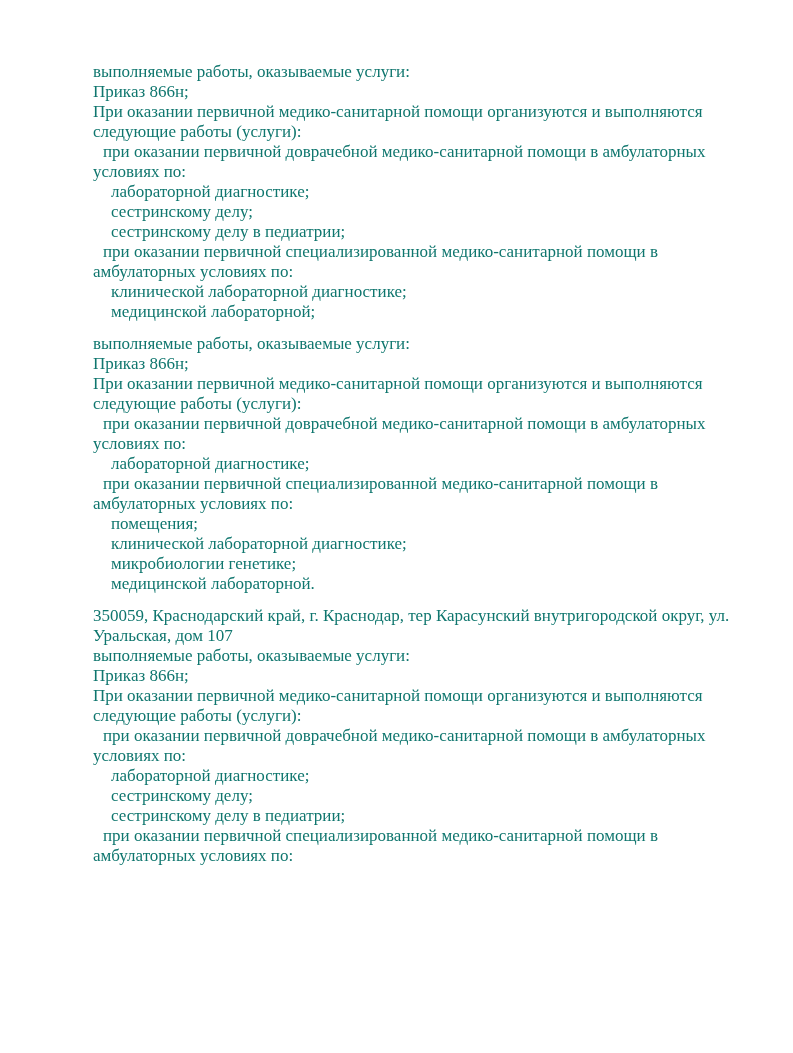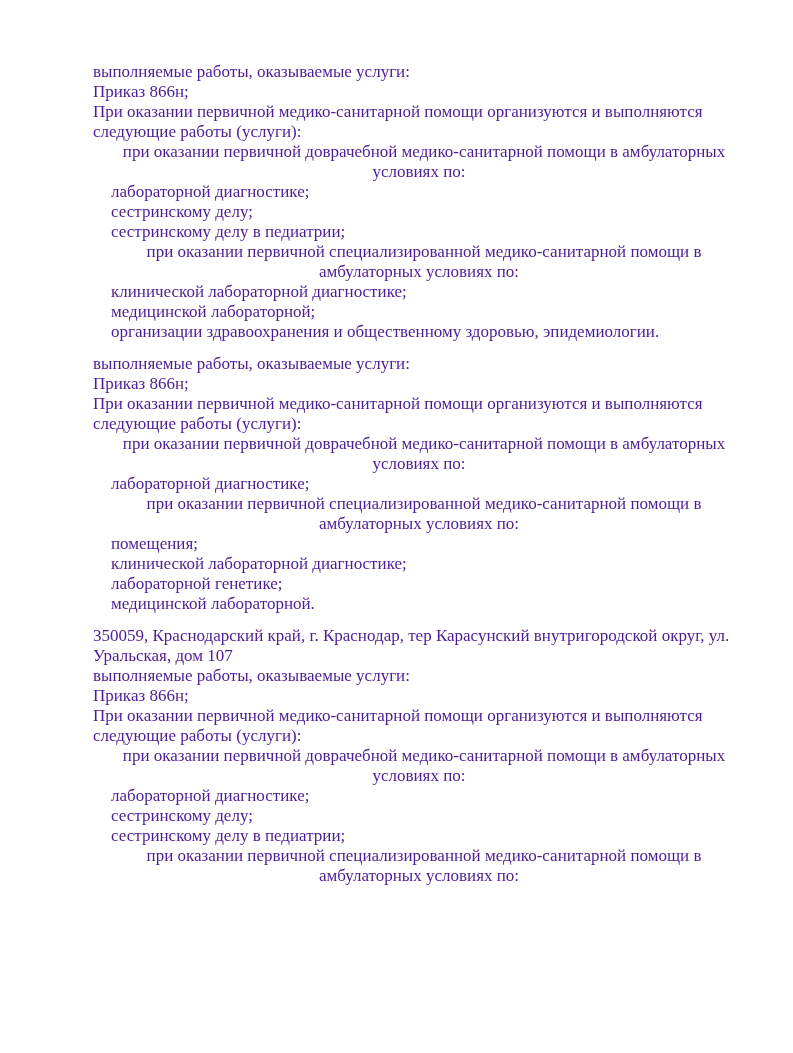--- a/index.html
+++ b/index.html
@@ -7,65 +7,64 @@
     padding: 0;
     background: #ffffff;
   }
   .page {
     position: relative;
     width: 793px;
     height: 1053px;
     background: #ffffff;
     overflow: hidden;
     font-family: "Liberation Serif", "DejaVu Serif", serif;
-    color: #4c1d95;
+    color: #0f766e;
   }
   .content {
     position: absolute;
     left: 93px;
     top: 62px;
     width: 652px;
     font-size: 17px;
     line-height: 20px;
   }
   .block { margin: 0 0 12px 0; }
   .block:last-child { margin-bottom: 0; }
   .content p { margin: 0; padding: 0; }
   .indent-0 { text-indent: 0; }
-  .indent-1 { text-indent: 10px; text-align: center; }
+  .indent-1 { text-indent: 10px; }
   .indent-2 { text-indent: 18px; }
 </style>
 </head>
 <body>
 
 <div class="page">
   <div class="content" id="document-content">
       <div class="block">
         <p class="line indent-0">выполняемые работы, оказываемые услуги:</p>
         <p class="line indent-0">Приказ 866н;</p>
         <p class="line indent-0">При оказании первичной медико-санитарной помощи организуются и выполняются следующие работы (услуги):</p>
         <p class="line indent-1">при оказании первичной доврачебной медико-санитарной помощи в амбулаторных условиях по:</p>
         <p class="line indent-2">лабораторной диагностике;</p>
         <p class="line indent-2">сестринскому делу;</p>
         <p class="line indent-2">сестринскому делу в педиатрии;</p>
         <p class="line indent-1">при оказании первичной специализированной медико-санитарной помощи в амбулаторных условиях по:</p>
         <p class="line indent-2">клинической лабораторной диагностике;</p>
         <p class="line indent-2">медицинской лабораторной;</p>
-        <p class="line indent-2">организации здравоохранения и общественному здоровью, эпидемиологии.</p>
       </div>
       <div class="block">
         <p class="line indent-0">выполняемые работы, оказываемые услуги:</p>
         <p class="line indent-0">Приказ 866н;</p>
         <p class="line indent-0">При оказании первичной медико-санитарной помощи организуются и выполняются следующие работы (услуги):</p>
         <p class="line indent-1">при оказании первичной доврачебной медико-санитарной помощи в амбулаторных условиях по:</p>
         <p class="line indent-2">лабораторной диагностике;</p>
         <p class="line indent-1">при оказании первичной специализированной медико-санитарной помощи в амбулаторных условиях по:</p>
         <p class="line indent-2">помещения;</p>
         <p class="line indent-2">клинической лабораторной диагностике;</p>
-        <p class="line indent-2">лабораторной генетике;</p>
+        <p class="line indent-2">микробиологии генетике;</p>
         <p class="line indent-2">медицинской лабораторной.</p>
       </div>
       <div class="block">
         <p class="line indent-0">350059, Краснодарский край, г. Краснодар, тер Карасунский внутригородской округ, ул. Уральская, дом 107</p>
         <p class="line indent-0">выполняемые работы, оказываемые услуги:</p>
         <p class="line indent-0">Приказ 866н;</p>
         <p class="line indent-0">При оказании первичной медико-санитарной помощи организуются и выполняются следующие работы (услуги):</p>
         <p class="line indent-1">при оказании первичной доврачебной медико-санитарной помощи в амбулаторных условиях по:</p>
         <p class="line indent-2">лабораторной диагностике;</p>
         <p class="line indent-2">сестринскому делу;</p>

